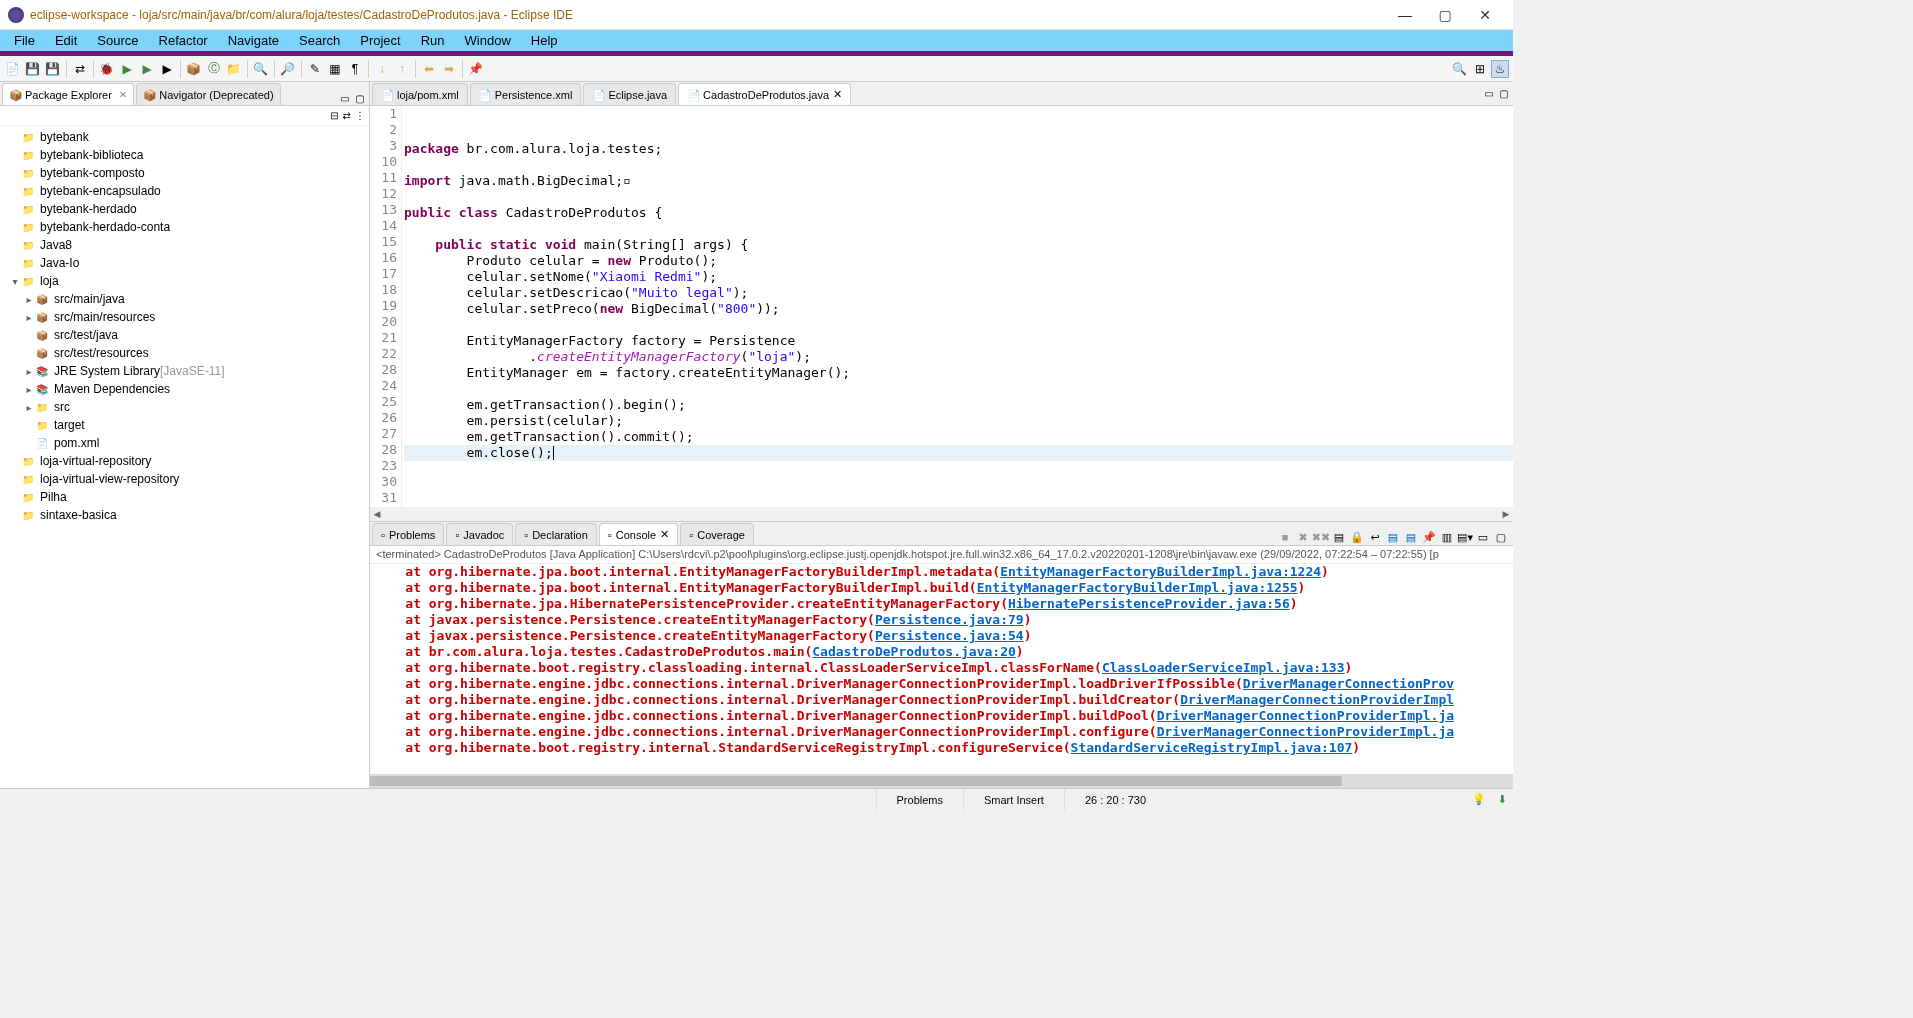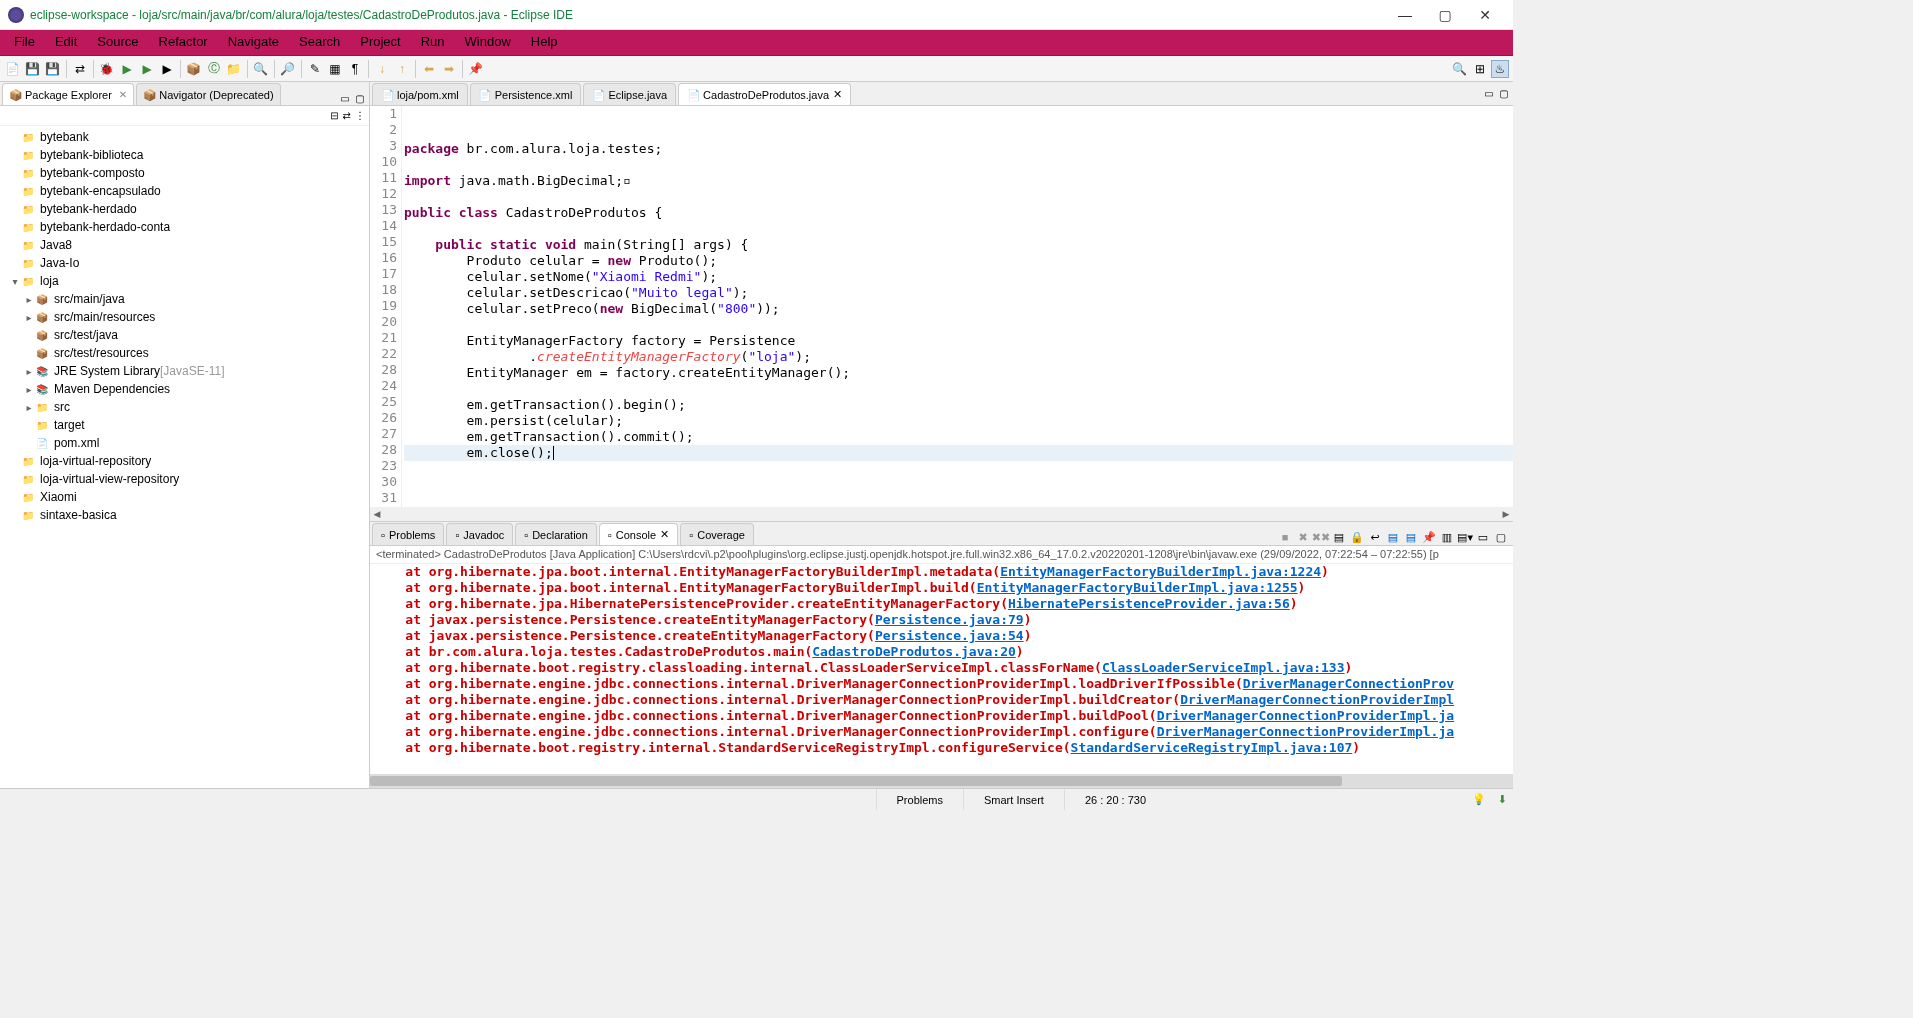--- a/index.html
+++ b/index.html
@@ -1,21 +1,21 @@
 <!DOCTYPE html>
 <html><head>
 <meta charset="utf-8">
 <style>
 * { box-sizing: border-box; margin: 0; padding: 0; }
 body { font-family: "Segoe UI", Tahoma, sans-serif; font-size: 12px; background: #f0f0f0; color: #000; overflow: hidden; width: 1513px; height: 810px; }
 .titlebar { height: 30px; background: #fff; display: flex; align-items: center; padding: 0 8px; border-bottom: 1px solid #e0e0e0; }
 .titlebar .eclipse-logo { width: 16px; height: 16px; margin-right: 6px; background: radial-gradient(circle, #5c4b99 40%, #2c1e5c 100%); border-radius: 50%; }
-.titlebar .title-text { flex: 1; font-size: 12px; color: #15803d; }
+.titlebar .title-text { flex: 1; font-size: 12px; color: #a16207; }
 .titlebar .win-btn { width: 40px; height: 30px; display: flex; align-items: center; justify-content: center; font-size: 14px; color: #333; cursor: pointer; }
-.menubar { height: 26px; background: #be185d; display: flex; align-items: flex-start; padding: 0 4px; border-bottom: 1px solid #701a75; }
+.menubar { height: 26px; background: #7dd3fc; display: flex; align-items: center; padding: 0 4px; border-bottom: 5px solid #701a75; }
 .menubar .menu-item { padding: 4px 10px; font-size: 13px; cursor: pointer; }
 .toolbar { height: 26px; background: #f5f5f5; display: flex; align-items: center; padding: 0 4px; gap: 2px; border-bottom: 1px solid #ccc; }
 .toolbar .tb-btn { width: 18px; height: 18px; display: flex; align-items: center; justify-content: center; font-size: 12px; cursor: pointer; position: relative; }
 .toolbar .tb-sep { width: 1px; height: 18px; background: #ccc; margin: 0 2px; }
 .toolbar .tb-right { margin-left: auto; display: flex; gap: 2px; }
 .workspace { display: flex; height: calc(100% - 30px - 26px - 26px - 22px); }
 .left-panel { width: 370px; background: #fff; border-right: 1px solid #ccc; display: flex; flex-direction: column; }
 .view-tabs { height: 24px; display: flex; align-items: flex-end; background: #f0f0f0; border-bottom: 1px solid #ccc; position: relative; }
 .view-tab { height: 22px; padding: 0 6px; display: flex; align-items: center; gap: 4px; font-size: 11px; background: #fff; border: 1px solid #ccc; border-bottom: none; margin-left: 2px; border-radius: 4px 4px 0 0; cursor: pointer; }
 .view-tab.inactive { background: #e8e8e8; }
@@ -39,21 +39,21 @@
 .editor-tab.active { background: #fff; }
 .editor-tab .file-ic { width: 12px; height: 12px; display: inline-block; }
 .editor-content { flex: 1; display: flex; overflow: hidden; font-family: Consolas, monospace; font-size: 13px; line-height: 16px; }
 .gutter { width: 32px; background: #fff; text-align: right; padding-right: 4px; color: #888; border-right: 1px solid #eee; }
 .gutter .ln { height: 16px; }
 .code-area { flex: 1; overflow: auto; padding-left: 2px; white-space: pre; margin-top: 35px; }
 .code-line { height: 16px; }
 .code-line.current { background: #e8f0f8; }
 .kw { color: #7f0055; font-weight: bold; }
 .str { color: #2a00ff; }
-.mtd { font-style: italic; color: #ef4444; }
+.mtd { font-style: italic; color: #a21caf; }
 .cursor { display: inline-block; width: 1px; height: 14px; background: #000; vertical-align: text-bottom; }
 .bottom-panel { flex: 1; display: flex; flex-direction: column; background: #fff; }
 .bottom-tabs { height: 24px; display: flex; align-items: flex-end; background: #f0f0f0; border-bottom: 1px solid #ccc; }
 .bottom-tab { height: 22px; padding: 0 8px; display: flex; align-items: center; gap: 4px; font-size: 11px; background: #e8e8e8; border: 1px solid #ccc; border-bottom: none; margin-left: 2px; border-radius: 4px 4px 0 0; cursor: pointer; }
 .bottom-tab.active { background: #fff; }
 .bottom-toolbar { margin-left: auto; display: flex; gap: 2px; padding-right: 4px; align-items: center; }
 .bottom-toolbar .bt-btn { width: 16px; height: 16px; font-size: 11px; display: flex; align-items: center; justify-content: center; cursor: pointer; }
 .console-desc { height: 18px; padding: 2px 6px; font-size: 11px; color: #555; border-bottom: 1px solid #eee; overflow: hidden; white-space: nowrap; }
 .console-out { flex: 1; overflow: auto; font-family: Consolas, monospace; font-size: 13px; line-height: 16px; padding: 0 4px; }
 .console-out .cline { white-space: pre; color: #c00; font-weight: bold; }
@@ -249,21 +249,21 @@
           <span>loja-virtual-repository</span>
         </div>
         <div class="tree-item">
           <span class="expand"></span>
           <span class="tree-icon proj-icon">📁</span>
           <span>loja-virtual-view-repository</span>
         </div>
         <div class="tree-item">
           <span class="expand"></span>
           <span class="tree-icon proj-icon">📁</span>
-          <span>Xiaomi</span>
+          <span>Pilha</span>
         </div>
         <div class="tree-item">
           <span class="expand"></span>
           <span class="tree-icon proj-icon">📁</span>
           <span>sintaxe-basica</span>
         </div>
       </div>
   </div>
 
   <div class="main-area">

